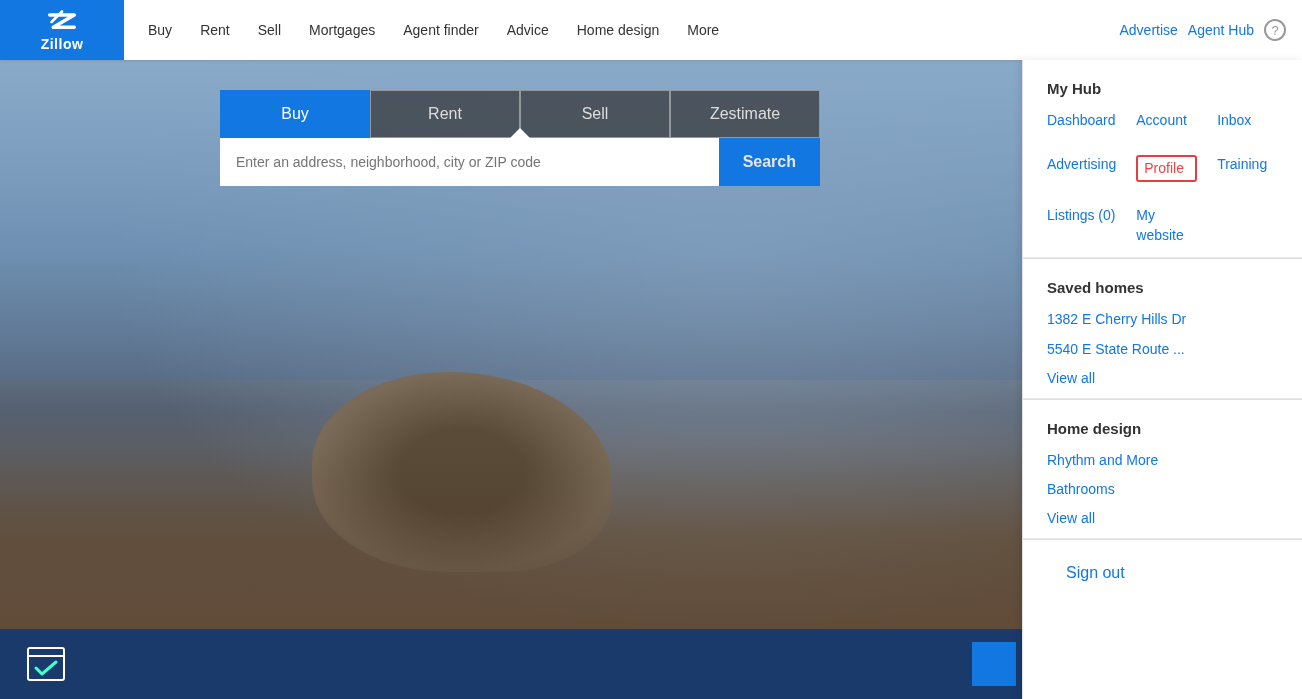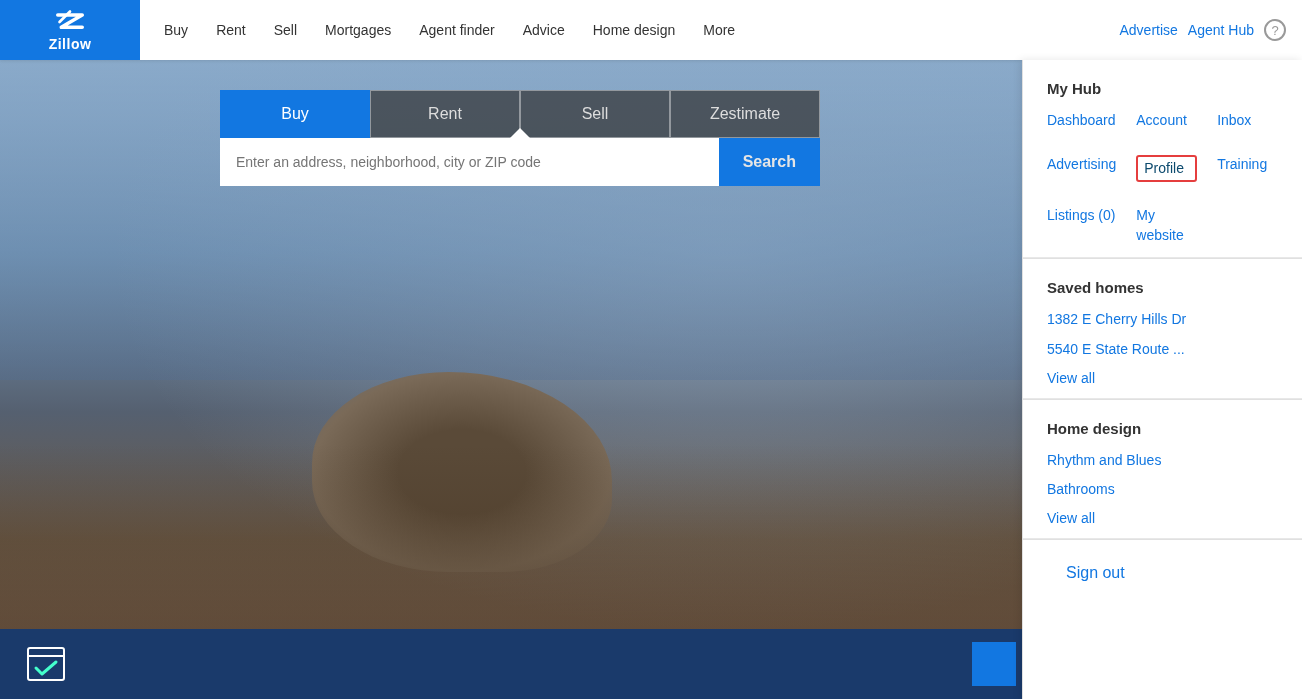--- a/index.html
+++ b/index.html
@@ -11,21 +11,21 @@
       top: 0; left: 0; right: 0;
       height: 60px;
       background: #fff;
       display: flex;
       align-items: center;
       z-index: 100;
       box-shadow: 0 1px 3px rgba(0,0,0,0.1);
     }
 
     .logo {
-      width: 140px;
+      width: 124px;
       height: 60px;
       background: #1277e1;
       display: flex;
       flex-direction: column;
       align-items: center;
       justify-content: center;
       color: #fff;
       flex-shrink: 0;
     }
     .logo-icon {
@@ -304,21 +304,21 @@
       font-size: 14px;
       color: #1277e1;
       text-decoration: none;
       cursor: pointer;
       line-height: 1.4;
     }
     .menu-item.highlighted {
       border: 2px solid #e53e3e;
       border-radius: 3px;
       padding: 2px 6px;
-      color: #0c4a6e;
+      color: #ef4444;
       display: inline-block;
     }
 
     .saved-home-link {
       display: block;
       font-size: 14px;
       color: #1277e1;
       text-decoration: none;
       cursor: pointer;
       margin-bottom: 10px;
@@ -439,21 +439,21 @@
     <div class="section-title">Saved homes</div>
     <a class="saved-home-link">1382 E Cherry Hills Dr</a>
     <a class="saved-home-link">5540 E State Route ...</a>
     <a class="view-all-link">View all</a>
   </div>
 
   <div class="dropdown-divider"></div>
 
   <div class="dropdown-section">
     <div class="section-title">Home design</div>
-    <a class="saved-home-link">Rhythm and Blues</a>
+    <a class="saved-home-link">Rhythm and More</a>
     <a class="saved-home-link">Bathrooms</a>
     <a class="view-all-link">View all</a>
   </div>
 
   <div class="dropdown-divider"></div>
 
   <div class="sign-out-section">
     <a class="sign-out-link">Sign out</a>
   </div>
 

